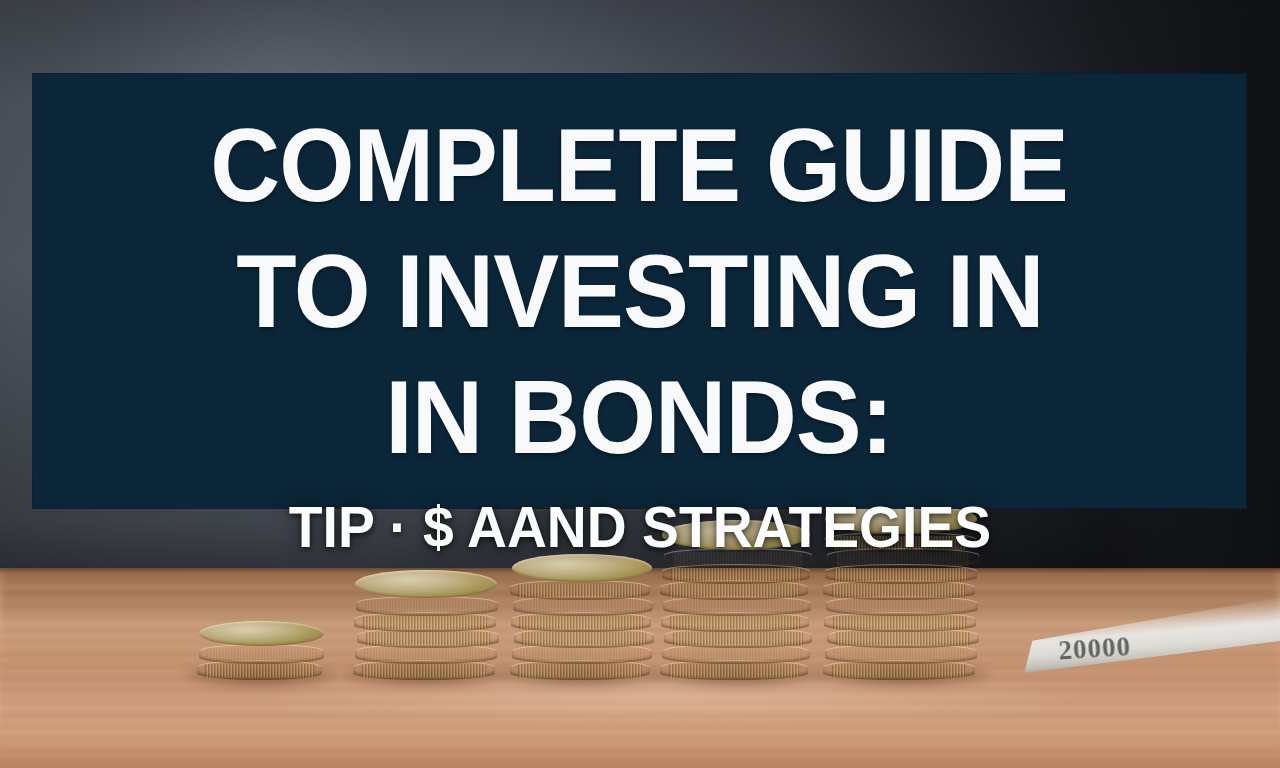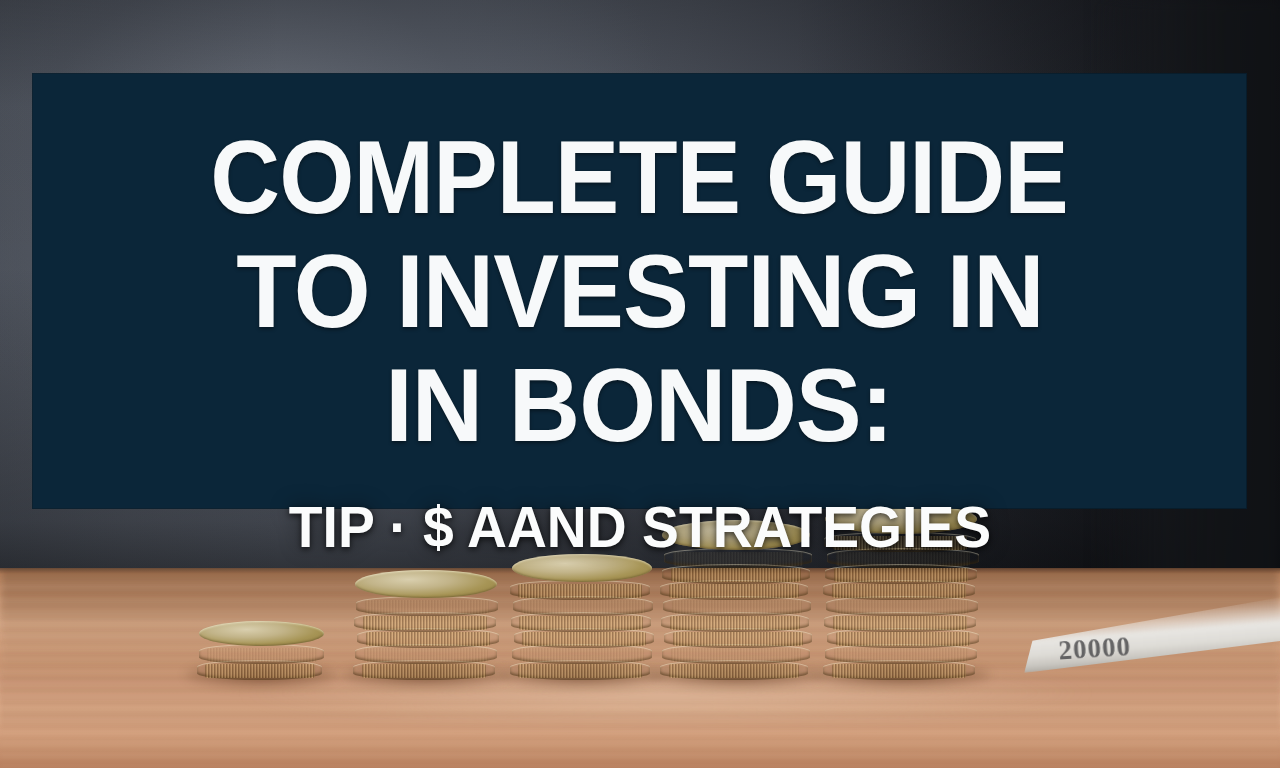--- a/index.html
+++ b/index.html
@@ -263,21 +263,21 @@
   .headline {
     position: absolute;
     left: 33px;
     top: 74px;
     width: 1213px;
     height: 434px;
     display: flex;
     flex-direction: column;
     align-items: center;
     justify-content: center;
-    gap: 4px;
+    gap: 16px;
   }
   .hl-line {
     color: #f7f9fa;
     font-family: "Liberation Sans", sans-serif;
     font-weight: 700;
     text-transform: uppercase;
     white-space: nowrap;
     line-height: 1.0;
     text-shadow: 0 2px 4px rgba(0,0,0,0.42);
   }

